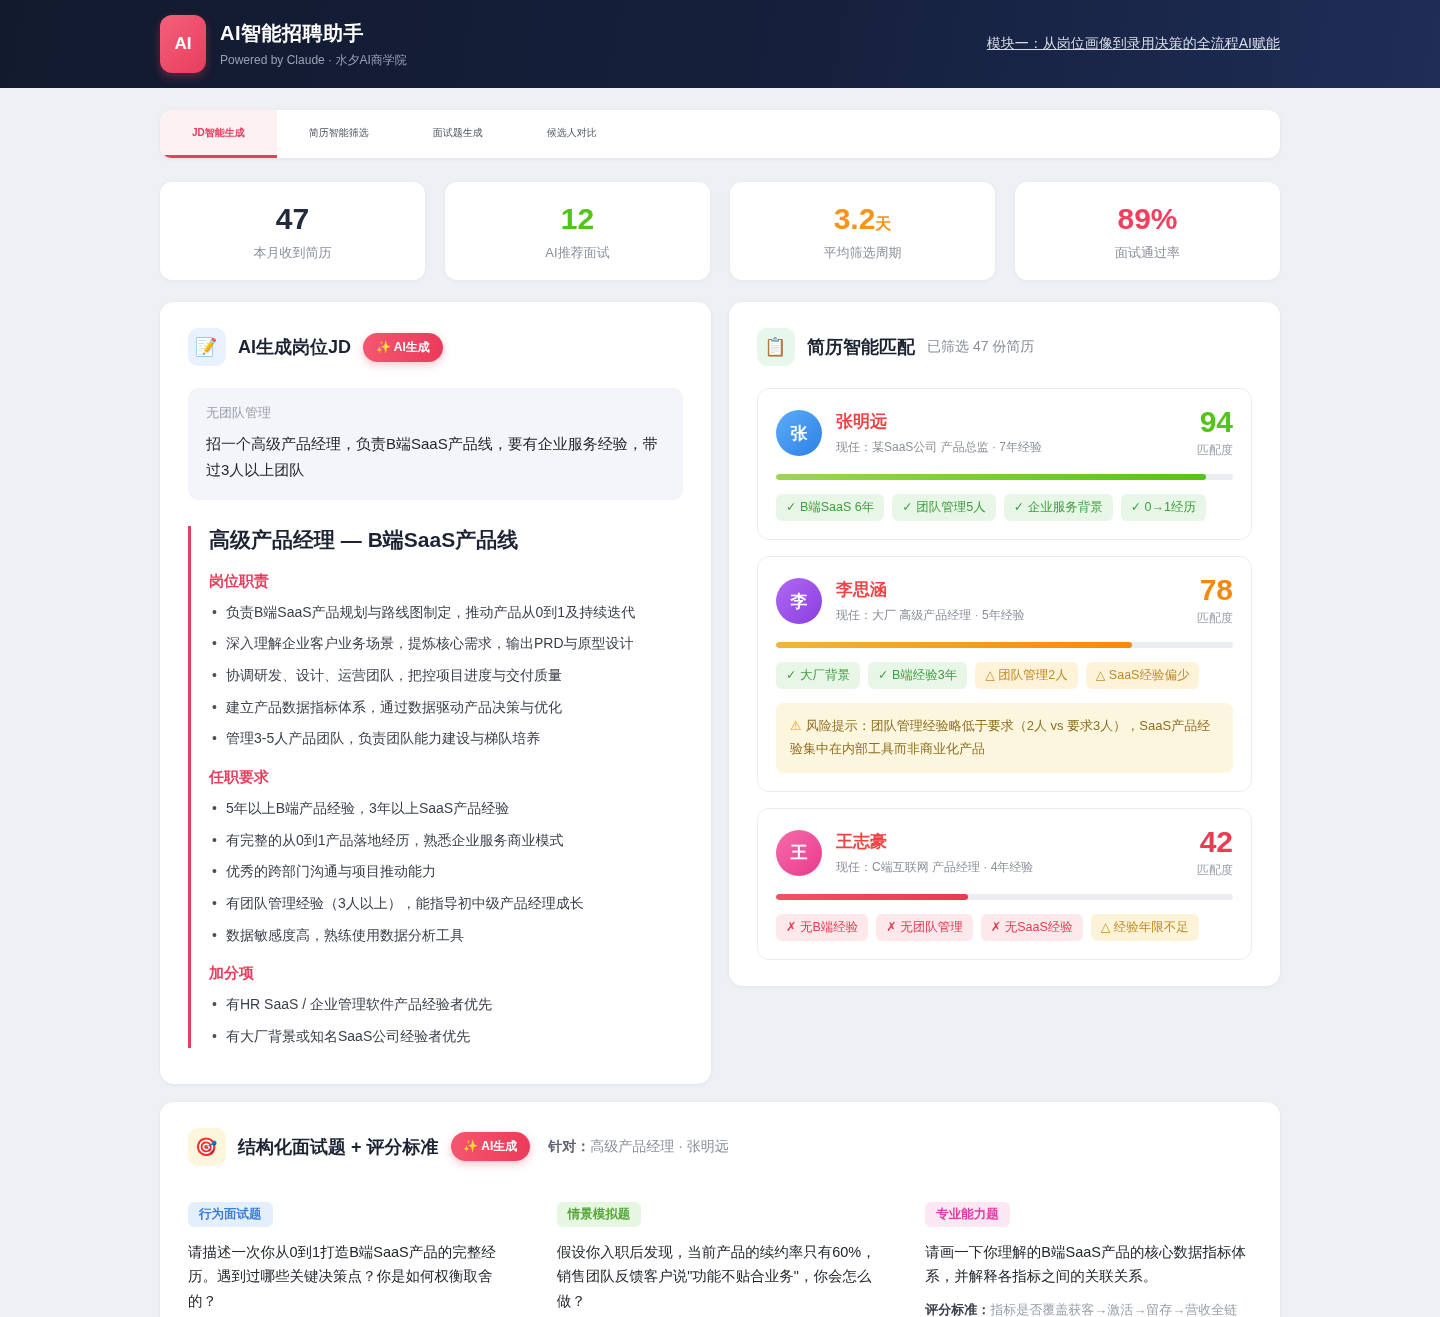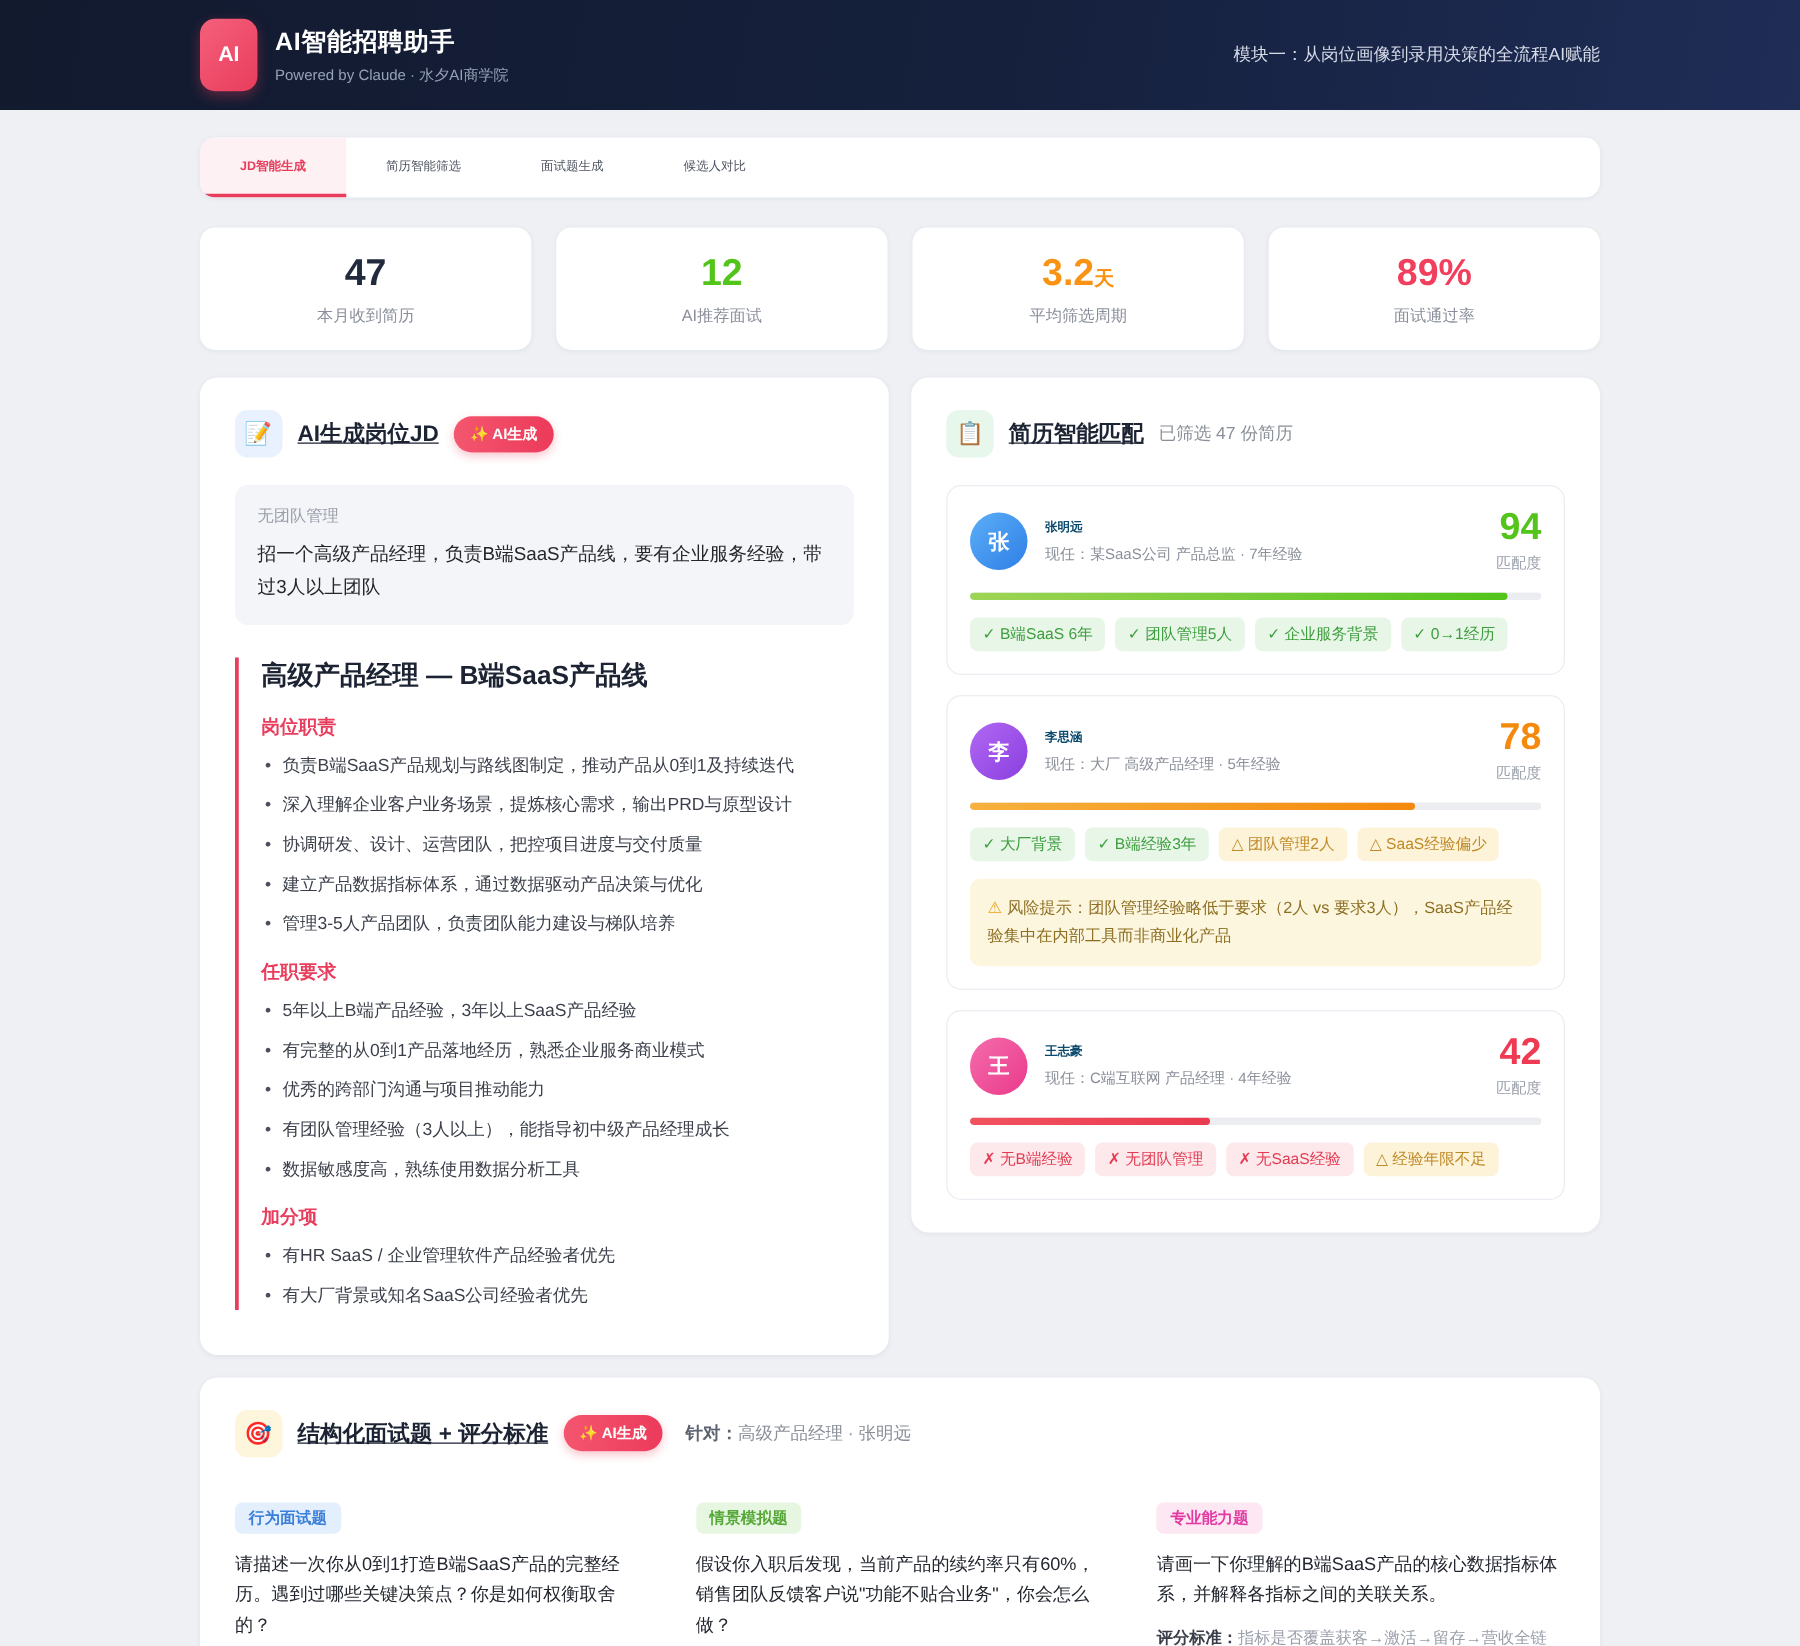--- a/index.html
+++ b/index.html
@@ -23,21 +23,21 @@
   .brand { display:flex; align-items:center; gap:14px; }
   .logo {
     width:46px; height:58px; border-radius:12px;
     background:linear-gradient(135deg,#f4607a,#e93d5d);
     color:#fff; font-weight:700; font-size:17px;
     display:flex; align-items:center; justify-content:center;
     box-shadow:0 4px 10px rgba(233,61,93,.35);
   }
   .app-title { font-size:20px; font-weight:700; color:#fff; letter-spacing:.5px; }
   .app-subtitle { font-size:12px; color:#96a0b6; margin-top:5px; }
-  .module-label { font-size:14px; color:#d6dbe7; }
+  .module-label { font-size:14px; color:#d6dbe7;text-decoration:underline; }
 
   
   .tab-bar {
     margin-top:22px; background:#fff; border-radius:12px;
     display:flex; height:48px; overflow:hidden;
     box-shadow:0 1px 4px rgba(20,30,60,.06);
   }
   .tab {
     padding:0 32px; display:flex; align-items:center;
     font-size:10px; color:#4d5360; cursor:pointer;
@@ -62,21 +62,21 @@
     box-shadow:0 1px 4px rgba(20,30,60,.06);
   }
   .panel-header { display:flex; align-items:center; gap:12px; margin-bottom:22px; }
   .panel-icon {
     width:38px; height:38px; border-radius:10px; flex:none;
     display:flex; align-items:center; justify-content:center; font-size:18px;
   }
   .icon-blue { background:#e8f1fd; }
   .icon-green { background:#e7f7ec; }
   .icon-yellow { background:#fdf5dc; }
-  .panel-title { font-size:18px; font-weight:800; color:#1c2333;text-decoration:underline; }
+  .panel-title { font-size:18px; font-weight:800; color:#1c2333; }
   .ai-badge {
     display:inline-flex; align-items:center; gap:4px;
     background:linear-gradient(90deg,#f4566f,#ec3a5b);
     color:#fff; font-size:12px; font-weight:700;
     padding:6px 13px; border-radius:999px;
     box-shadow:0 3px 8px rgba(236,58,91,.3);
   }
 
   
   .input-box { background:#f4f5f8; border-radius:10px; padding:16px 18px; margin-bottom:26px; }
@@ -95,21 +95,21 @@
   .resume-sub { font-size:14px; color:#8a8f99; }
   .candidate { border:1px solid #ececf2; border-radius:12px; padding:18px; margin-bottom:16px; cursor:pointer; }
   .candidate:last-child { margin-bottom:0; }
   .cand-top { display:flex; align-items:center; }
   .avatar {
     width:46px; height:46px; border-radius:50%; flex:none;
     color:#fff; font-size:17px; font-weight:700;
     display:flex; align-items:center; justify-content:center;
   }
   .cand-info { margin-left:14px; flex:1; min-width:0; }
-  .cand-name { font-size:10px; font-weight:800; color:#0c4a6e;font-family:Liberation Serif, serif; }
+  .cand-name { font-size:17px; font-weight:800; color:#ef4444;font-family:Liberation Serif, serif; }
   .cand-current { font-size:12px; color:#8a8f99; margin-top:6px; }
   .cand-score { text-align:right; flex:none; }
   .score-num { font-size:30px; font-weight:800; line-height:1; }
   .score-label { font-size:12px; color:#9aa0ab; margin-top:5px; }
   .progress { height:6px; background:#ebedf1; border-radius:3px; margin:15px 0 14px; overflow:hidden; }
   .progress-fill { height:100%; border-radius:3px; }
   .tag-list { display:flex; flex-wrap:wrap; gap:8px; }
   .tag { font-size:12.5px; padding:5px 10px; border-radius:6px; white-space:nowrap; }
   .tag.good { background:#e7f6e7; color:#3f9e3f; }
   .tag.warn { background:#fdf3d9; color:#c08a27; }

